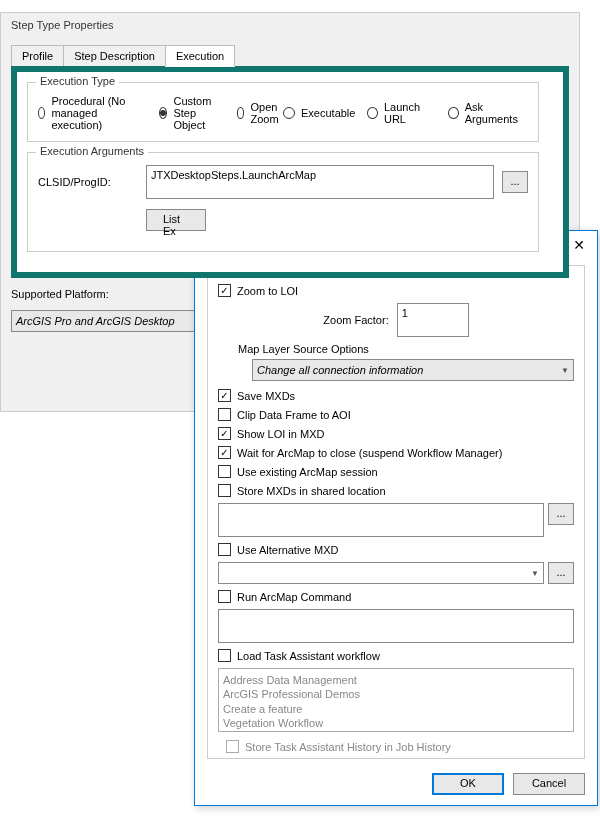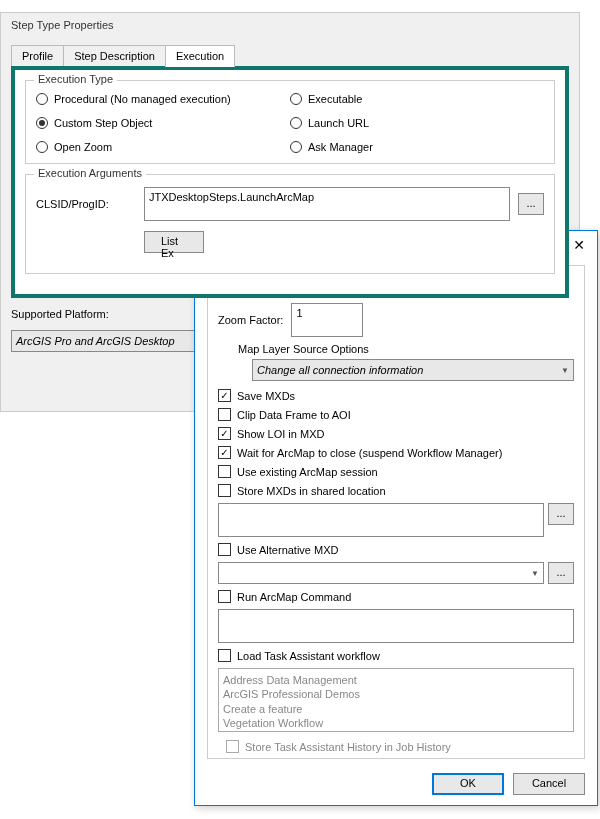--- a/index.html
+++ b/index.html
@@ -3,27 +3,27 @@
   <meta charset="utf-8">
   <style>
     * { box-sizing: border-box; font-family: 'Segoe UI', Tahoma, sans-serif; font-size: 11px; }
     body { margin: 0; background: #fff; width: 600px; height: 819px; position: relative; overflow: hidden; }
     
     .parent-window { position: absolute; left: 0; top: 12px; width: 580px; height: 400px; border: 1px solid #ccc; background: #f0f0f0; }
     .parent-title { padding: 6px 10px; color: #333; background: #f0f0f0; }
     .tab-row { display: flex; padding: 0 10px; margin-top: 8px; }
     .tab { padding: 4px 10px; border: 1px solid #bbb; border-bottom: none; background: #f0f0f0; margin-right: -1px; cursor: pointer; }
     .tab.active { background: #fff; border-bottom: 1px solid #fff; position: relative; z-index: 2; }
-    .tab-content { margin: -1px 10px 10px 10px; border: 4px solid #0f766e; background: #fff; padding: 10px 10px 10px 10px; position: relative; z-index: 1; }
+    .tab-content { margin: -1px 10px 10px 10px; border: 6px solid #0f766e; background: #fff; padding: 10px 24px 10px 10px; position: relative; z-index: 1; }
     
     .group { border: 1px solid #ccc; padding: 12px 10px 10px 10px; margin-bottom: 10px; position: relative; }
     .group-title { position: absolute; top: -8px; left: 8px; background: #fff; padding: 0 4px; color: #333; }
     
     .radio-row { display: flex; }
-    .radio-col { flex: 1; display: flex; flex-direction: column; gap: 12px; }
+    .radio-col { flex: 1; display: flex; flex-direction: row; gap: 12px; }
     .radio-opt { display: flex; align-items: center; gap: 6px; }
     .radio { width: 12px; height: 12px; border: 1px solid #333; border-radius: 50%; display: flex; align-items: center; justify-content: center; }
     .radio.checked::after { content: ''; width: 6px; height: 6px; background: #333; border-radius: 50%; }
     
     .form-row { display: flex; align-items: center; margin-bottom: 10px; gap: 8px; }
     .form-label { width: 100px; }
     .txt { border: 1px solid #888; padding: 3px 4px; background: #fff; height: 34px; }
     .btn { border: 1px solid #888; background: #e8e8e8; padding: 3px 16px; height: 22px; cursor: pointer; }
     .btn.small { padding: 3px 6px; width: 26px; text-align: center; }
     .btn.primary { border: 2px solid #0078d7; padding: 2px 15px; }
@@ -43,21 +43,21 @@
     
     .behavior-group { border: 1px solid #ccc; padding: 12px 10px 10px 10px; height: 494px; position: relative; }
     .bg-title { position: absolute; top: -8px; left: 8px; background: #fff; padding: 0 4px; }
     
     .chk-row { display: flex; align-items: center; gap: 6px; margin: 6px 0; }
     .chk { width: 13px; height: 13px; border: 1px solid #333; display: flex; align-items: center; justify-content: center; font-size: 10px; line-height: 1; }
     .chk.checked::after { content: '✓'; }
     .chk.disabled { border-color: #aaa; color: #aaa; }
     
     .indent { margin-left: 20px; }
-    .indent2 { margin-left: 40px; }
+    .indent2 { margin-left: 40px; justify-content: center; }
     
     .zoom-row { display: flex; align-items: center; gap: 8px; margin: 6px 0; }
     
     .sub-label { margin: 4px 0 4px 20px; }
     .sub-select { margin: 0 0 8px 34px; }
     .sub-input-row { display: flex; gap: 4px; margin: 4px 0; }
     
     .listbox { border: 1px solid #aaa; padding: 4px; height: 64px; color: #888; margin: 0 0 8px 0; }
     .listbox div { line-height: 1.3; }
     
@@ -95,21 +95,21 @@
           <div class="radio-opt">
               <span class="radio"></span>
               <span>Executable</span>
             </div>
           <div class="radio-opt">
               <span class="radio"></span>
               <span>Launch URL</span>
             </div>
           <div class="radio-opt">
               <span class="radio"></span>
-              <span>Ask Manager</span>
+              <span>Ask Arguments</span>
             </div>
         </div>
       </div>
     </div>
     <div class="group">
       <span class="group-title">Execution Arguments</span>
       <div class="form-row">
         <span class="form-label">CLSID/ProgID:</span>
         <span class="txt" style="flex:1">JTXDesktopSteps.LaunchArcMap</span>
         <span class="btn small">...</span>

